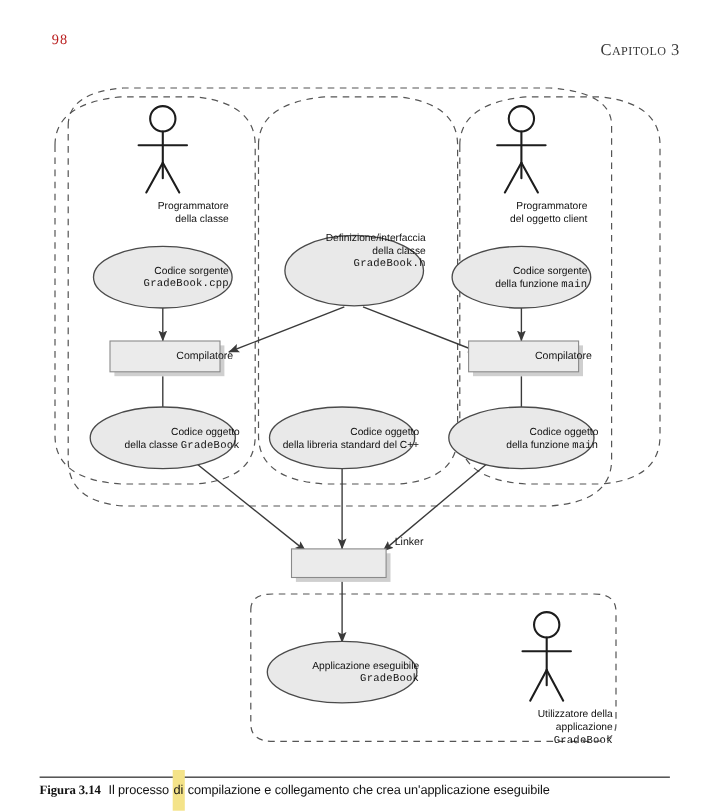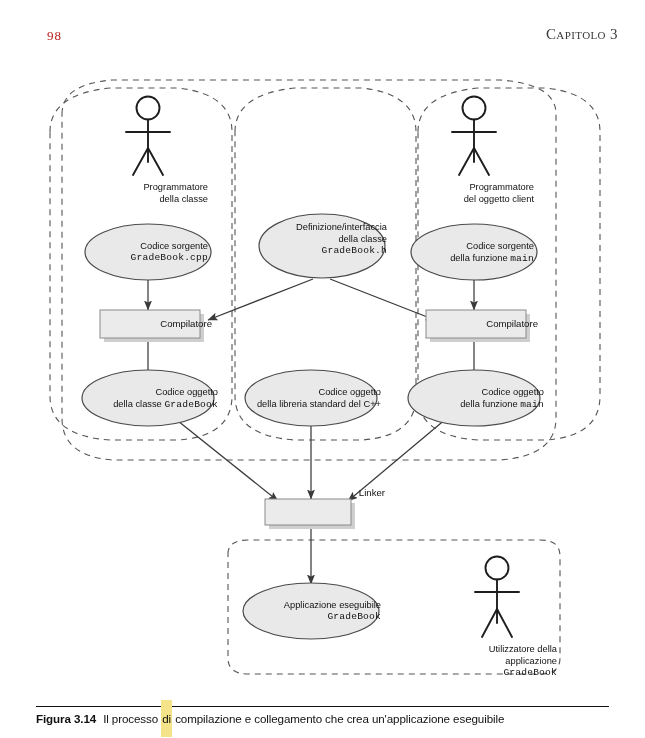--- a/index.html
+++ b/index.html
@@ -29,21 +29,21 @@
     left: 47px;
     top: 28px;
     font-family: "Liberation Serif", serif;
     font-size: 13px;
     letter-spacing: 1px;
     color: #b91c1c;
   }
   #chapter-label {
     position: absolute;
     right: 27px;
-    top: 26px;
+    top: 38px;
     font-family: "Liberation Serif", serif;
     font-size: 15px;
     font-variant: small-caps;
     letter-spacing: 0.4px;
     color: #3a3a3a;
   }
 
   
   #figure-area {
     position: absolute;
@@ -97,20 +97,21 @@
     top: 712px;
     width: 592px;
     font-family: "Liberation Sans", sans-serif;
     font-size: 11.6px;
     color: #111111;
     letter-spacing: -0.1px;
   }
   #caption-figure-number {
     font-weight: bold;
     margin-right: 7px;
+    font-family: Liberation Serif, serif;
   }
   #caption-highlight {
     background: #f4e389;
     padding: 12px 1px;
   }
 </style>
 </head>
 <body>
 
 <div id="page-header">
@@ -235,21 +236,21 @@
     <div>Utilizzatore della</div>
     <div>applicazione</div>
     <div class="mono">GradeBook</div>
   </div>
 
   <div class="lbl" style="left:88px; top:182px; width:120px;">
     <div>Codice sorgente</div>
     <div class="mono">GradeBook.cpp</div>
   </div>
 
-  <div class="lbl" style="left:257px; top:163px; width:130px;">
+  <div class="lbl" style="left:257px; top:152px; width:130px;">
     <div>Definizione/interfaccia</div>
     <div>della classe</div>
     <div class="mono">GradeBook.h</div>
   </div>
 
   <div class="lbl" style="left:414px; top:182px; width:120px;">
     <div>Codice sorgente</div>
     <div><span>della funzione</span> <span class="mono">main</span></div>
   </div>
 

